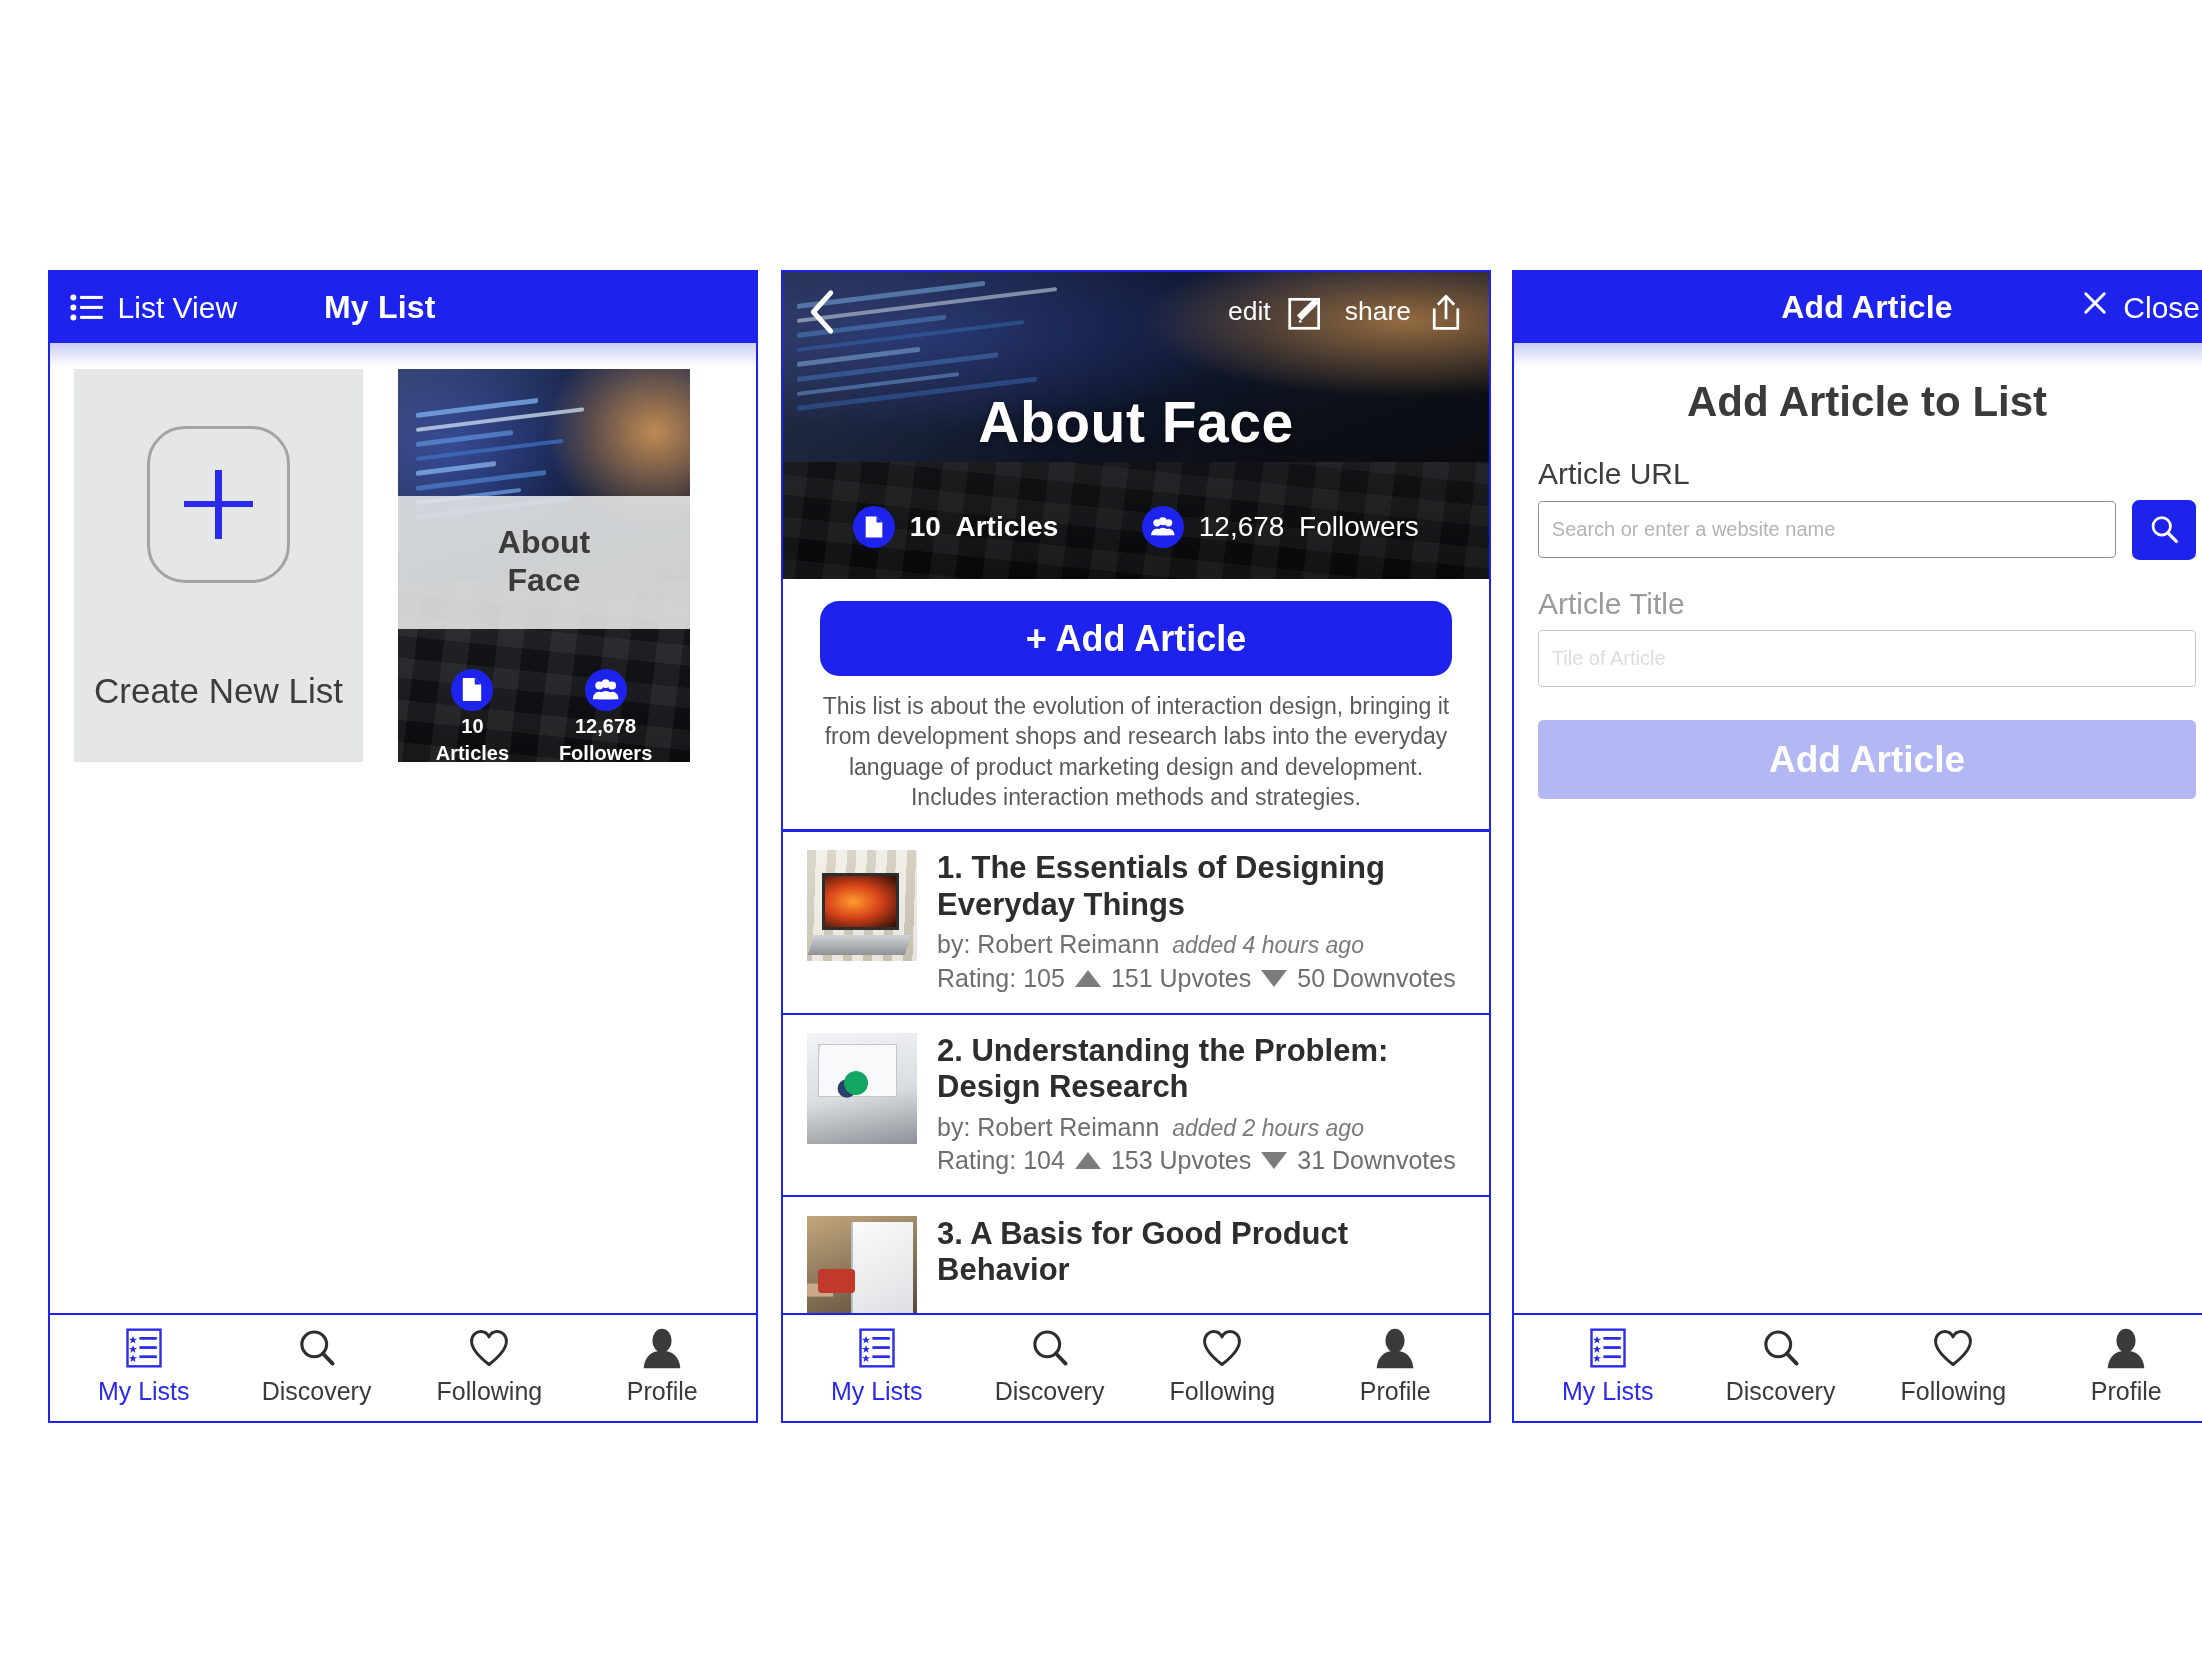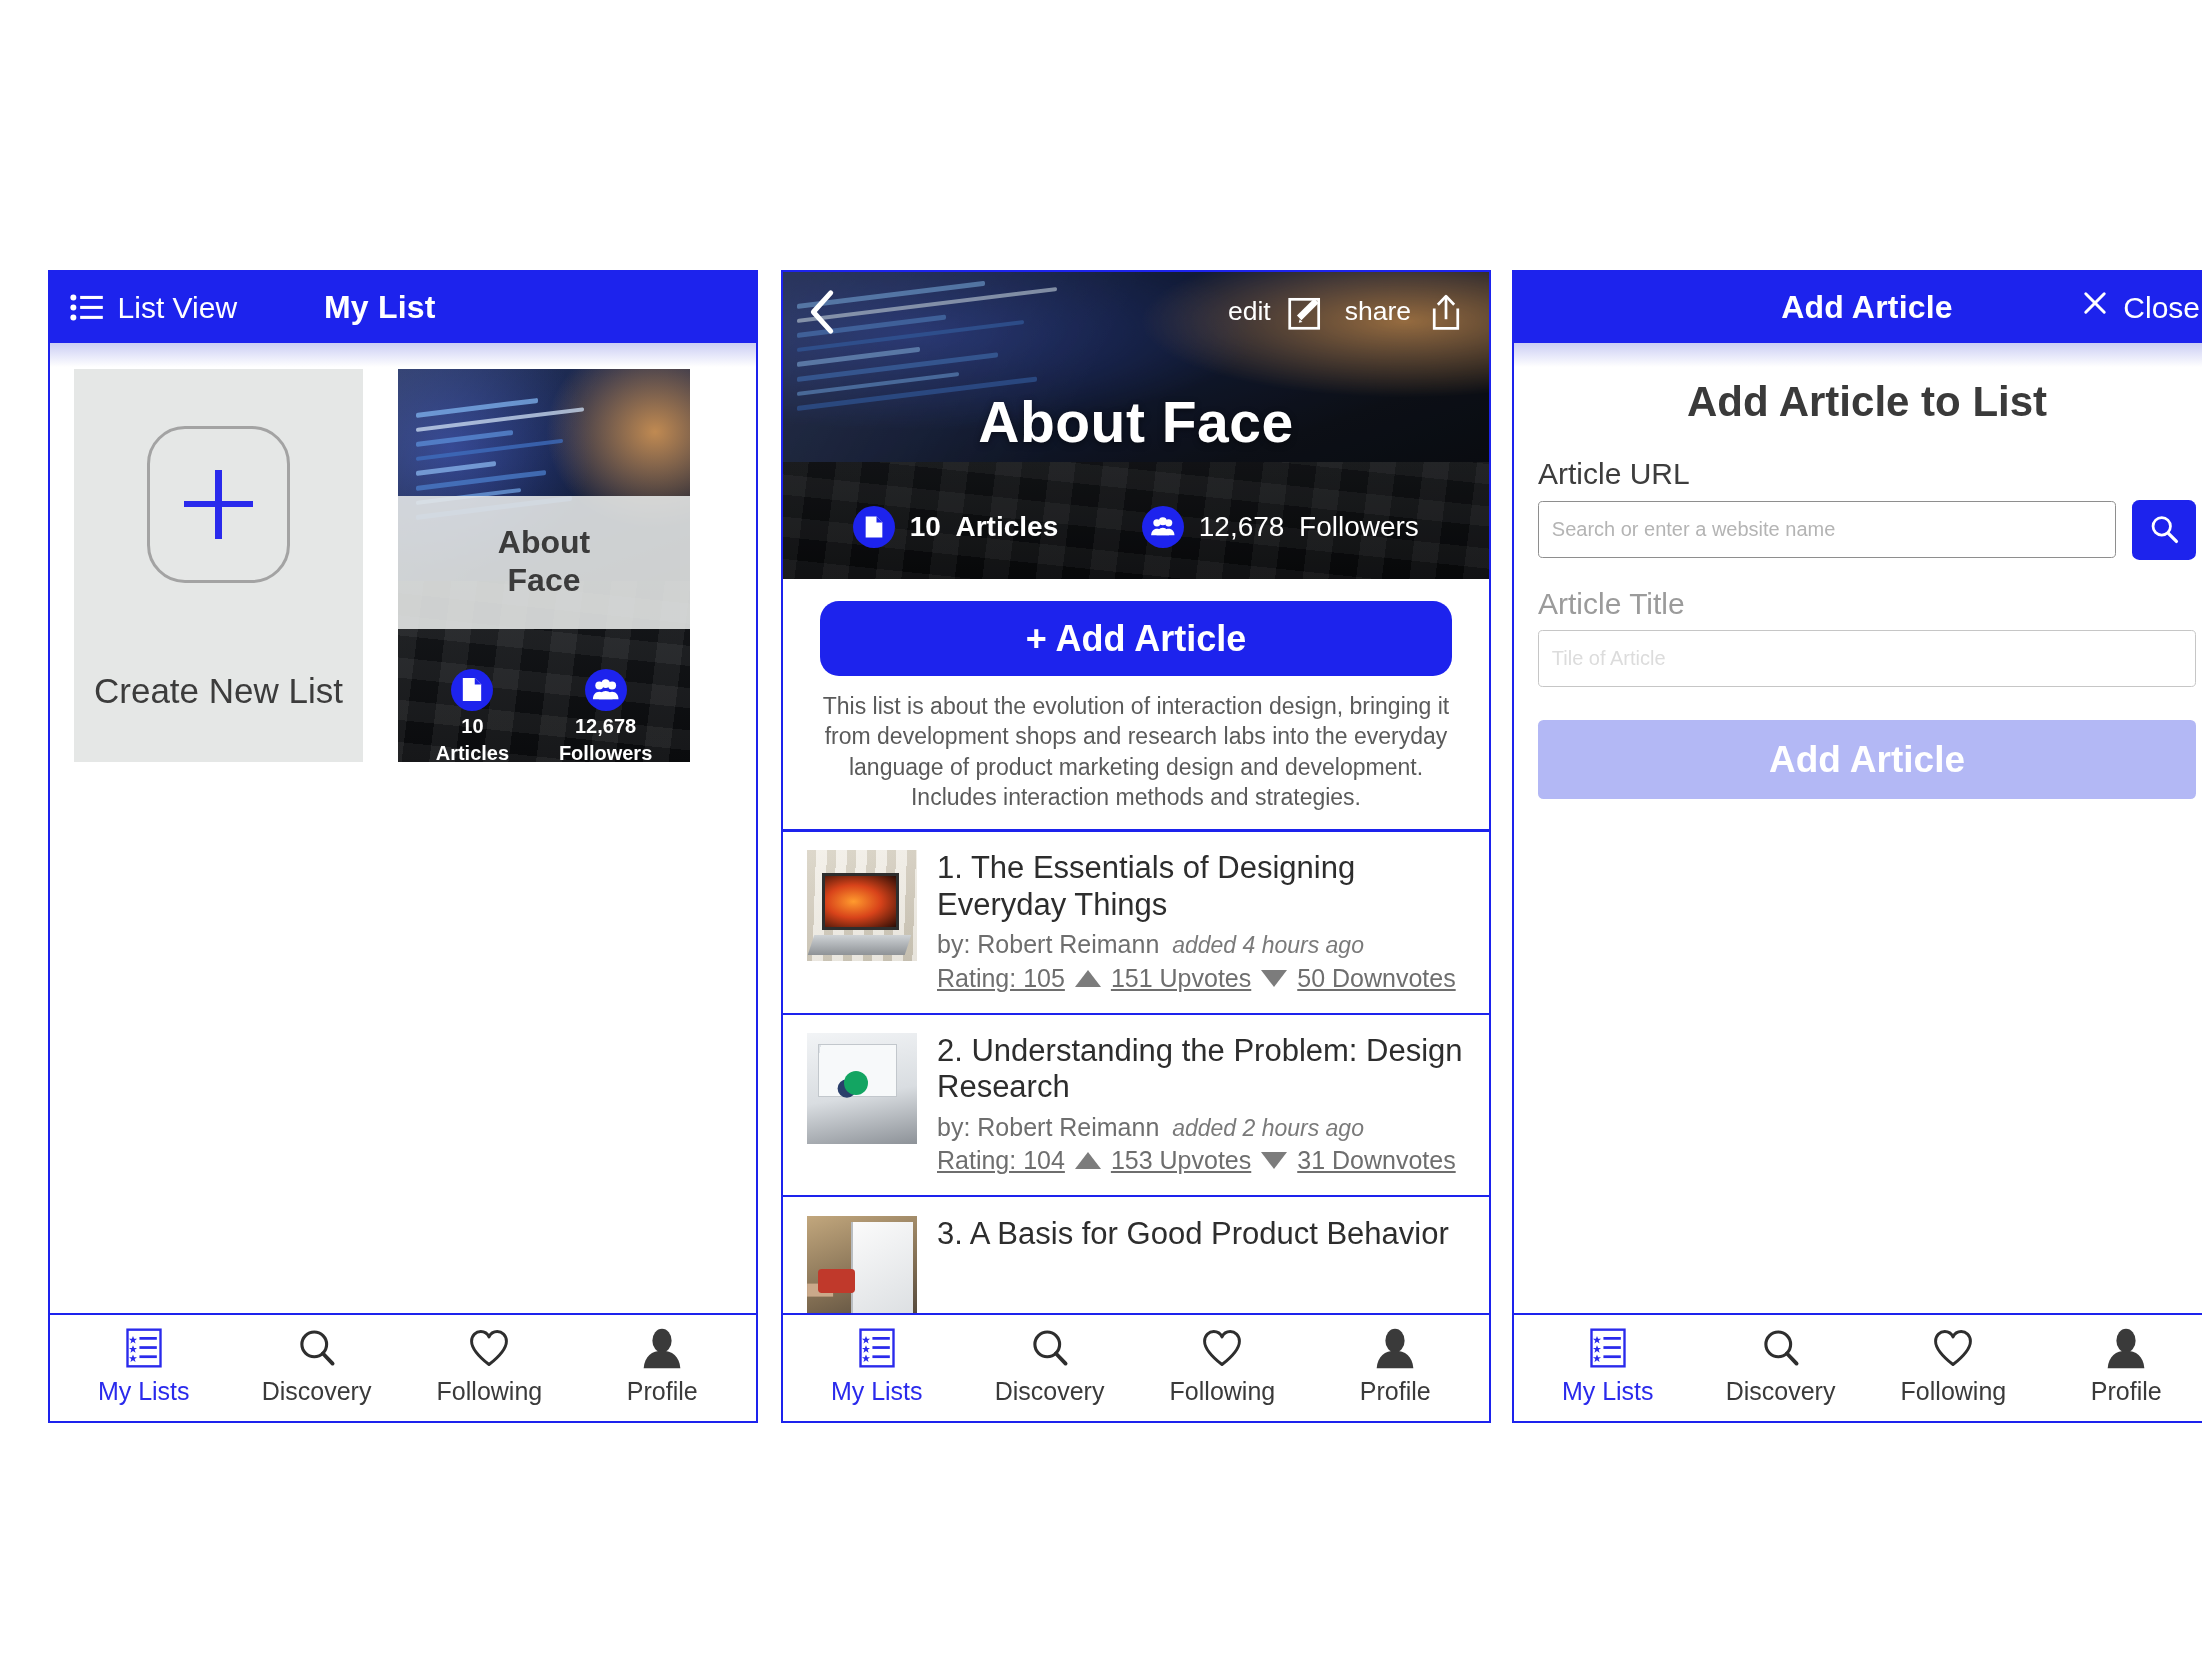--- a/index.html
+++ b/index.html
@@ -171,24 +171,24 @@
   .divider{height:2.7px;background:#1d23ed;}
 
   .article{
     display:flex;gap:20px;padding:18.3px 22px 20px 24px;box-sizing:border-box;
     border-bottom:2.7px solid #1d23ed;align-items:flex-start;
   }
   .article .thumb{
     width:110px;height:111px;flex:0 0 auto;overflow:hidden;background:#ddd;position:relative;
   }
   .article .meta{flex:1 1 auto;min-width:0;}
-  .a-title{font-size:31px;color:#2d2d2d;font-weight:normal;line-height:1.17;margin-bottom:7.3px;}
+  .a-title{font-size:31px;color:#2d2d2d;font-weight:bold;line-height:1.17;margin-bottom:7.3px;}
   .a-byline{font-size:25px;color:#6e6e6e;display:flex;gap:12.8px;align-items:baseline;flex-wrap:wrap;}
   .a-byline .added{font-style:italic;font-size:23px;color:#7a7a7a;}
-  .a-rating{font-size:25px;color:#6e6e6e;display:flex;gap:10px;align-items:center;margin-top:4.6px;text-decoration:underline;}
+  .a-rating{font-size:25px;color:#6e6e6e;display:flex;gap:10px;align-items:center;margin-top:4.6px;}
   .tri-up,.tri-dn{width:0;height:0;display:inline-block;}
   .tri-up{border-left:13.7px solid transparent;border-right:13.7px solid transparent;border-bottom:17.4px solid #7c7c7c;}
   .tri-dn{border-left:13.7px solid transparent;border-right:13.7px solid transparent;border-top:17.4px solid #7c7c7c;}
 
   
   .thumb-art-1{position:absolute;inset:0;
     background:
       repeating-linear-gradient(92deg, rgba(0,0,0,.05) 0 9.1px, rgba(255,255,255,.5) 9.1px 20px),
       linear-gradient(160deg,#e9e3d6 0%,#cfc8b8 100%);}
   .thumb-art-1::after{content:"";position:absolute;left:14%;top:20%;width:64%;height:46%;

